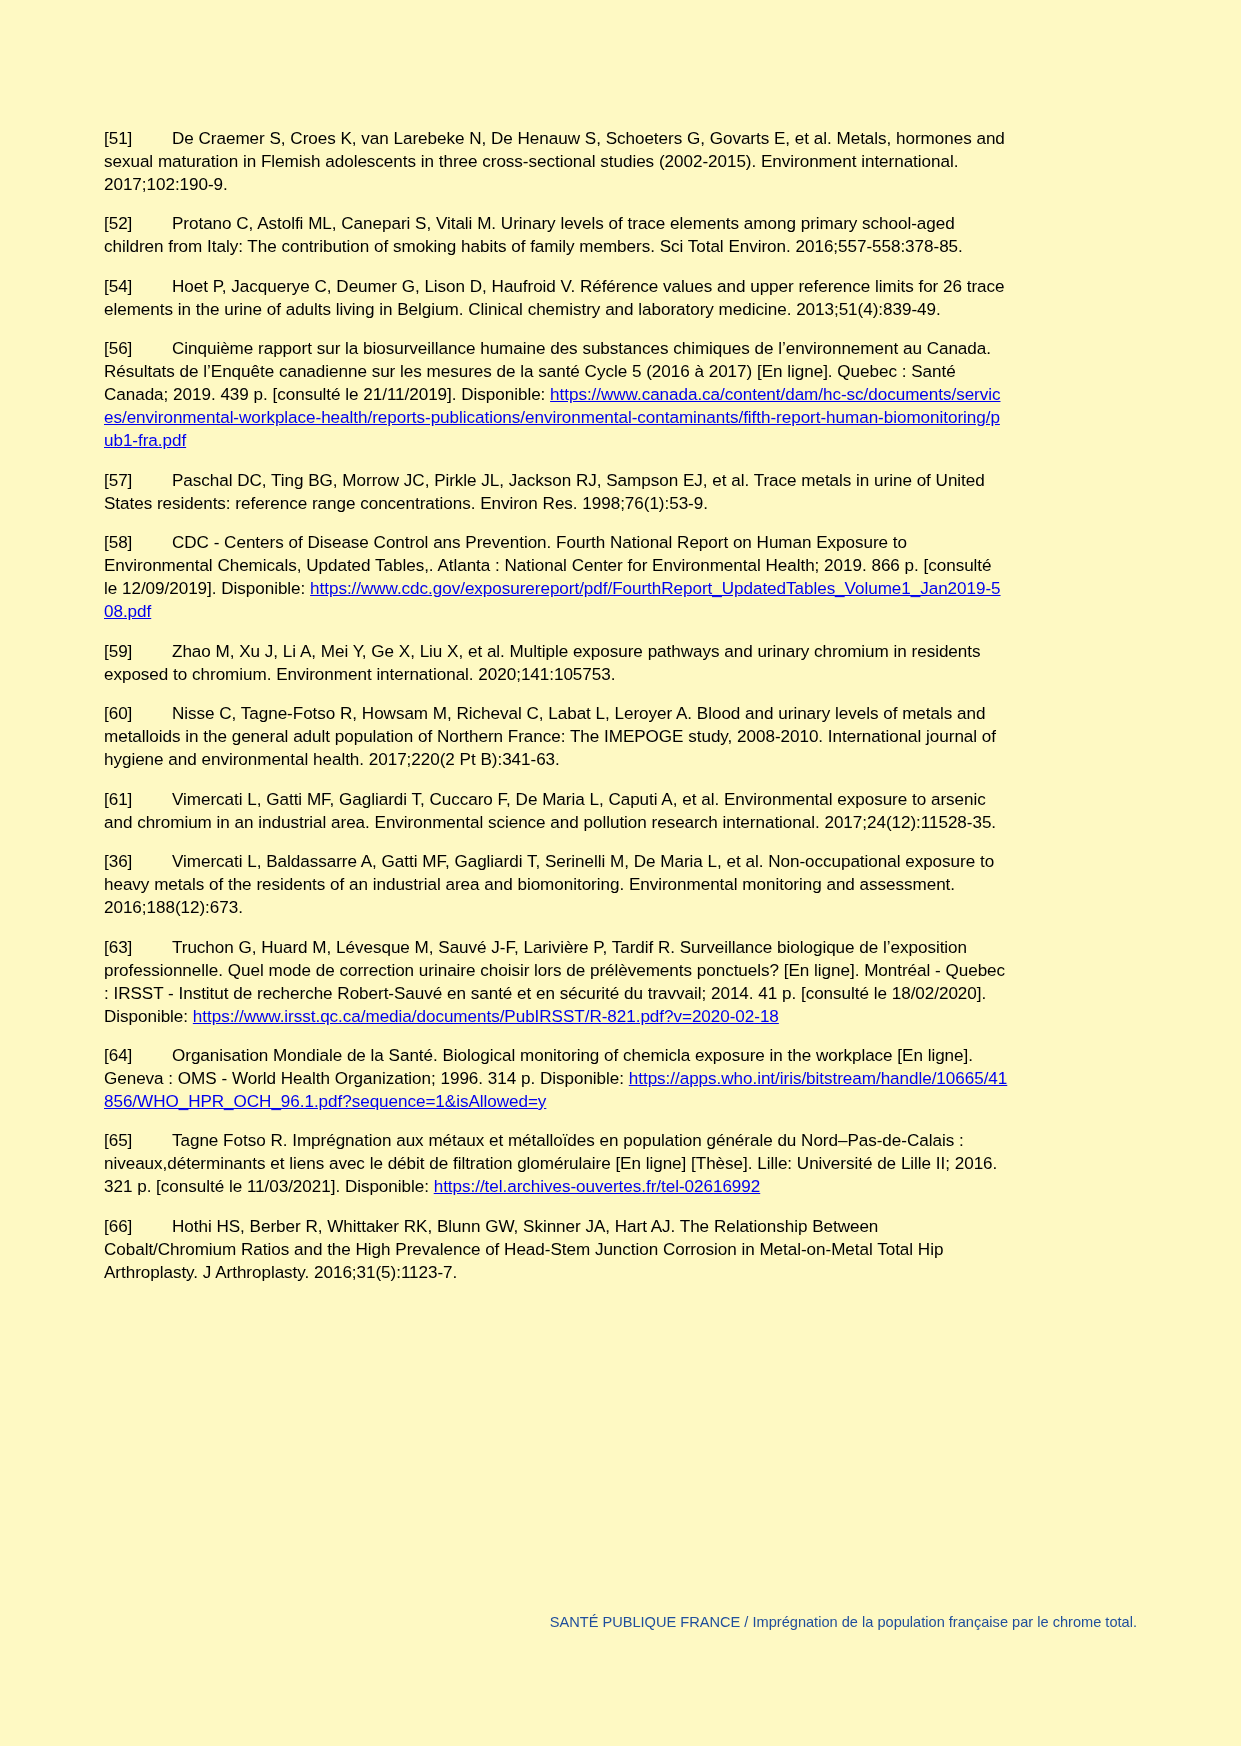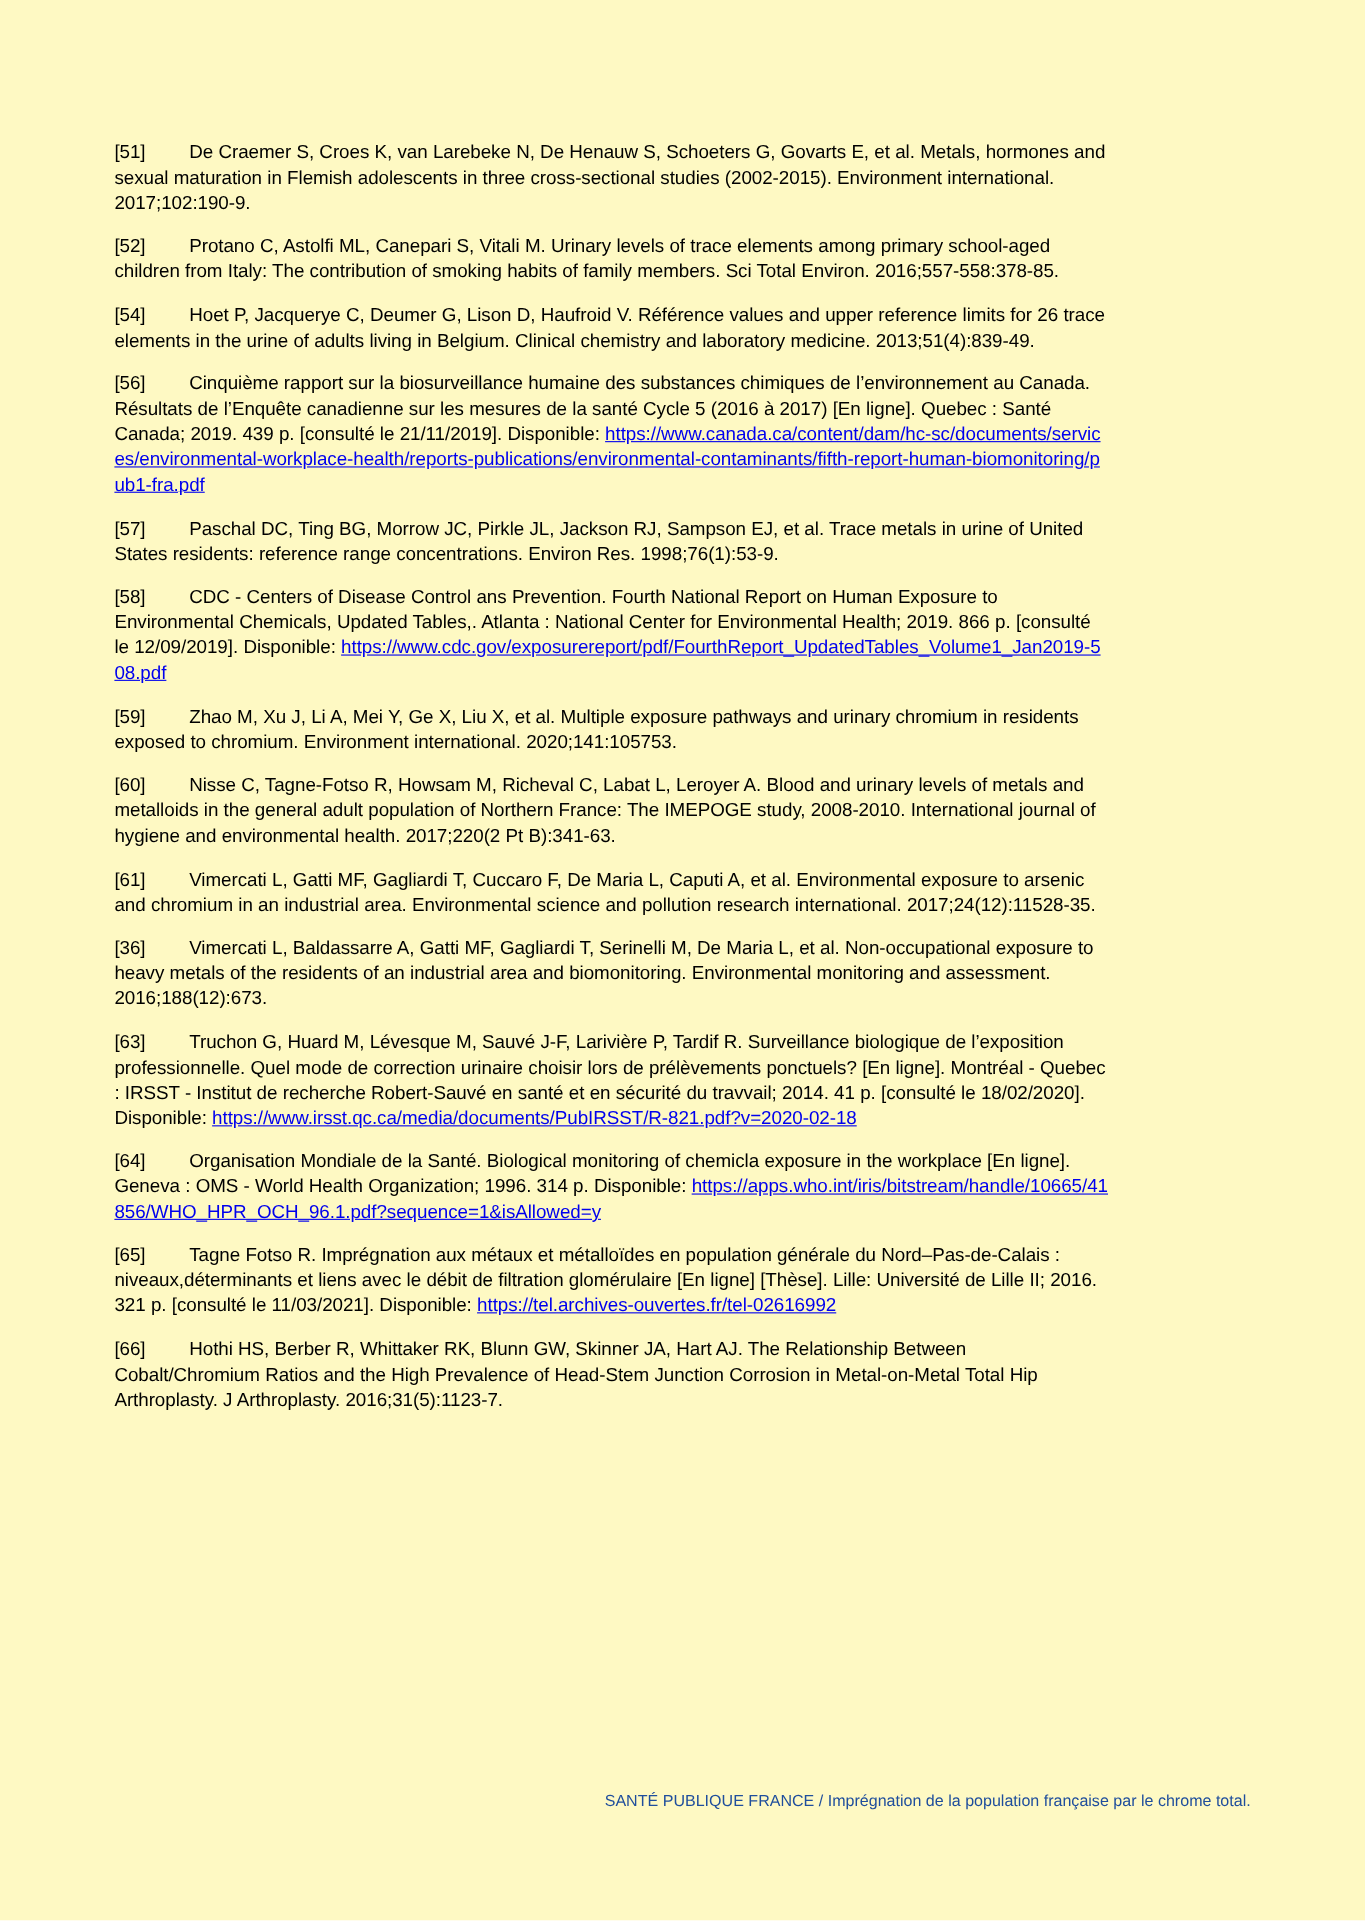--- a/index.html
+++ b/index.html
@@ -40,21 +40,21 @@
     vertical-align: top;
   }
   a.link {
     color: #0000ee;
     text-decoration: underline;
     word-break: break-all;
   }
   .footer {
     position: absolute;
     right: 104px;
-    bottom: 96px;
+    bottom: 112px;
     width: 905px;
     text-align: right;
     color: #1f4e9c;
     font-size: 14.6px;
     line-height: 1.5;
   }
   .footer div { white-space: nowrap; }
 </style>
 </head>
 <body>

